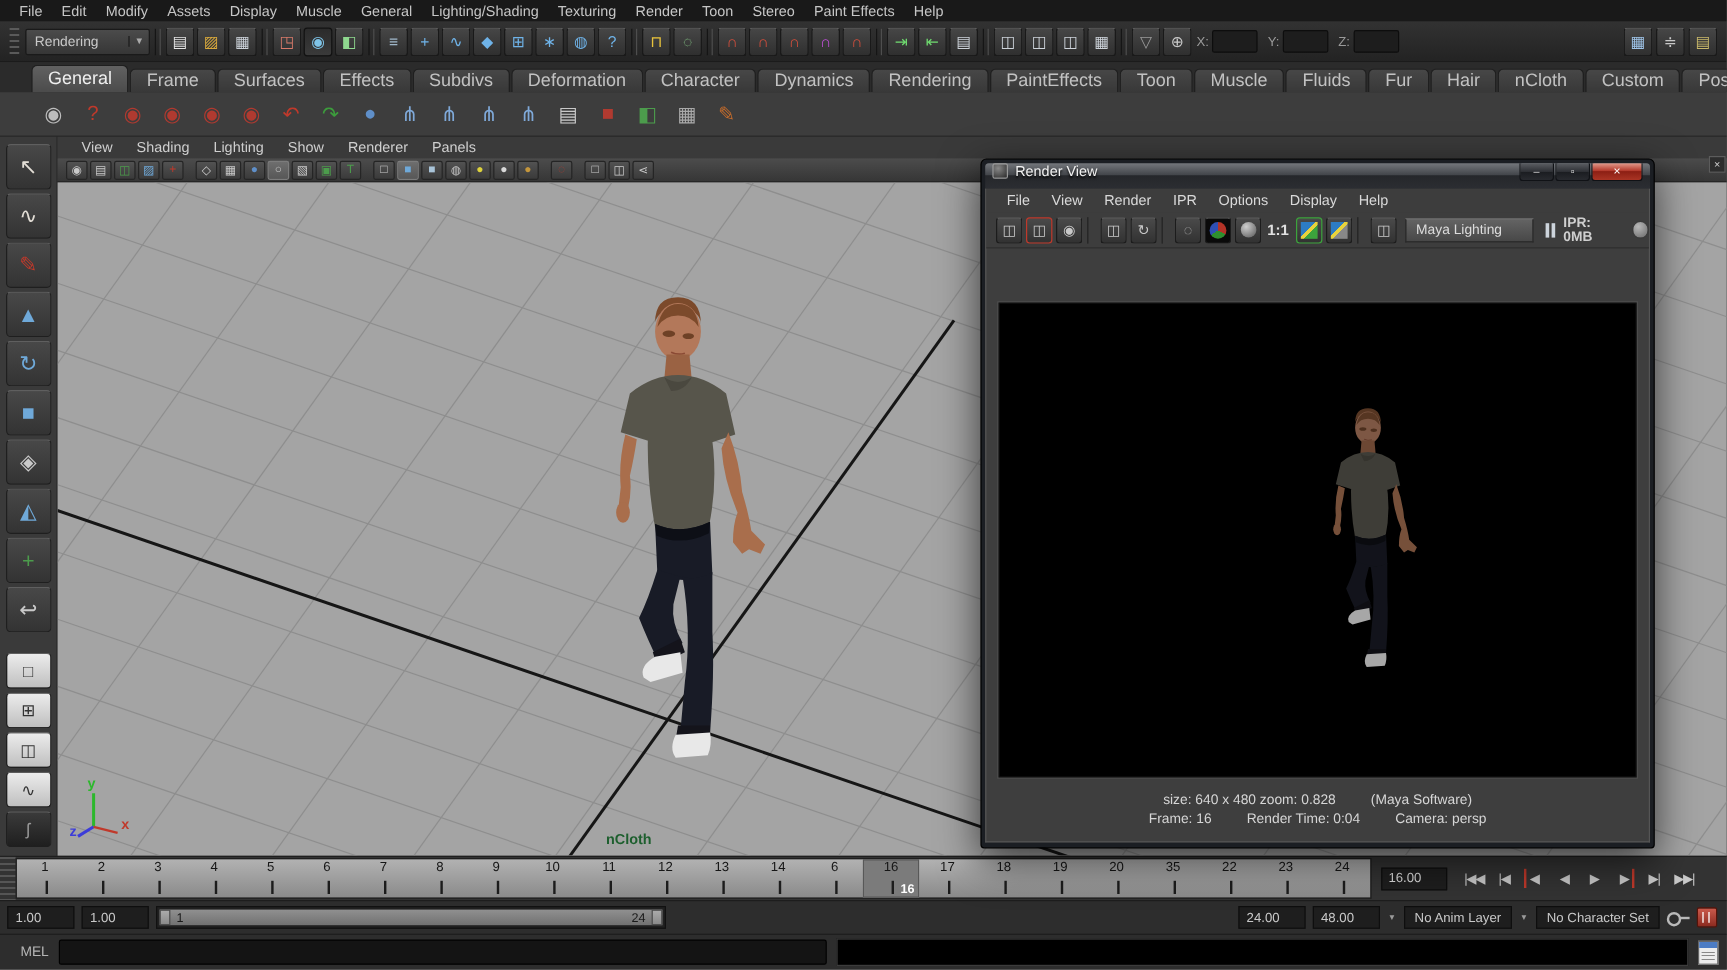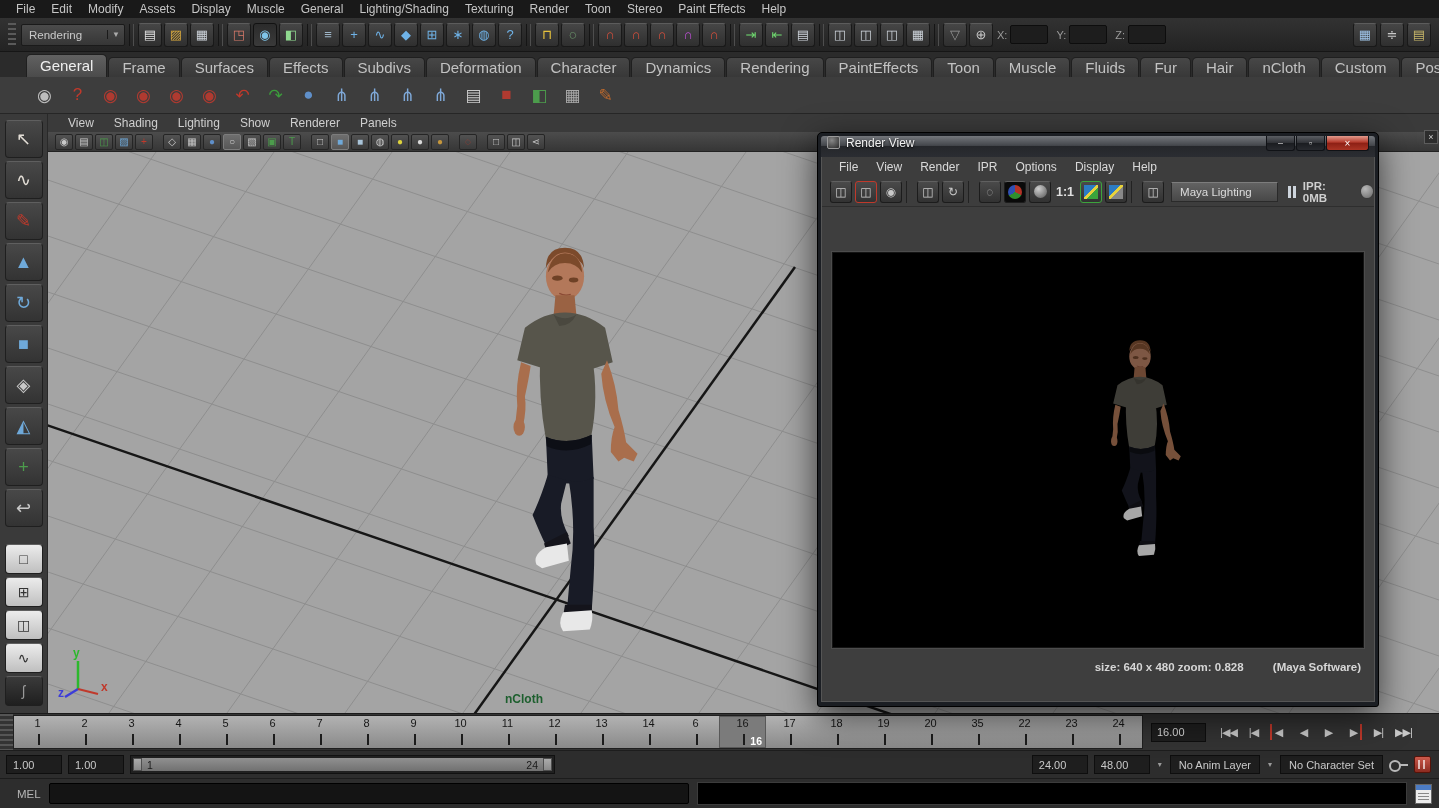--- a/index.html
+++ b/index.html
@@ -76,21 +76,21 @@
   .rv-icon.keep::after{content:"";width:14px;height:14px;background:linear-gradient(135deg,#2c7cc4 0 45%,#e8d23c 45% 60%,#3ca43c 60%)}
   .rv-icon.remove::after{content:"";width:14px;height:14px;background:linear-gradient(135deg,#2c7cc4 0 40%,#e8d23c 40% 55%,#888 55%)}
   .rv-ratio{font-size:12.5px;font-weight:bold;color:#e0e0e0;margin:0 6px 0 2px}
   .rv-renderer{width:112px;height:20px;background:linear-gradient(#636363,#484848);border:1px solid #2a2a2a;border-top-color:#7d7d7d;color:#dcdcdc;font-size:11.5px;display:flex;align-items:center;padding-left:8px;margin-left:4px;cursor:pointer}
   .rv-pause{display:flex;gap:2px;margin-left:10px;cursor:pointer}
   .rv-pause i{width:3px;height:12px;background:#cdd4dc;display:block}
   .rv-ipr{font-size:11.5px;font-weight:bold;color:#cfcfcf;margin-left:7px}
   .rv-circle{width:15px;height:15px;border-radius:50%;background:radial-gradient(circle at 35% 30%,#b9b9b9,#696969);border:1px solid #3a3a3a;margin-left:9px}
   .rv-image{margin:45px 10px 0;height:396px;background:#000;border:1px solid #141414;outline:1px solid #4c4c4c;position:relative;overflow:hidden}
   .rv-figure{position:absolute;left:248px;top:82px;width:118px;height:238px;filter:brightness(.72) saturate(.9)}
-  .rv-status{margin-top:11px;text-align:right;color:#d6d6d6;font-weight:bold;font-size:11.5px;line-height:16px}
+  .rv-status{margin-top:11px;text-align:center;color:#d6d6d6;font-weight:normal;font-size:11.5px;line-height:16px}
   .rv-status span{margin:0 13px}
 
   
   .timeline{height:37px;background:#333;display:flex;align-items:stretch;border-top:1px solid #1a1a1a}
   .tl-grip{width:13px;background:repeating-linear-gradient(180deg,#555 0 2px,#333 2px 5px);flex:none}
   .tl-ruler{width:1130px;display:flex;background:linear-gradient(#b2b2b2,#8a8a8a);border:1px solid #1f1f1f;margin:1px 0;flex:none}
   .tl-cell{flex:1;position:relative;font-size:11px;color:#161616;text-align:center;padding-top:1px;cursor:pointer}
   .tl-cell::after{content:"";position:absolute;left:50%;bottom:3px;width:2px;height:11px;background:#1c1c1c}
   .tl-cell.current{background:#7b7b7b;box-shadow:inset 0 0 0 1px #585858}
   .tl-cell.current i{position:absolute;right:4px;bottom:1px;color:#fff;font-style:normal;font-size:10.5px;font-weight:bold}
@@ -470,20 +470,25 @@
       <div class="rv-image">
         <svg class="rv-figure" viewBox="0 0 220 440">
             <use href="#figure"></use>
           </svg>
       </div>
       <div class="rv-status">
         <div>
           <span>size: 640 x 480 zoom: 0.828</span>
           <span>(Maya Software)</span>
         </div>
+        <div>
+          <span>Frame: 16</span>
+          <span>Render Time: 0:04</span>
+          <span>Camera: persp</span>
+        </div>
       </div>
     </div>
   </div>
 </div>
 
 <div class="timeline">
   <div class="tl-grip"></div>
   <div class="tl-ruler">
       <span class="tl-cell">1</span>
       <span class="tl-cell">2</span>

